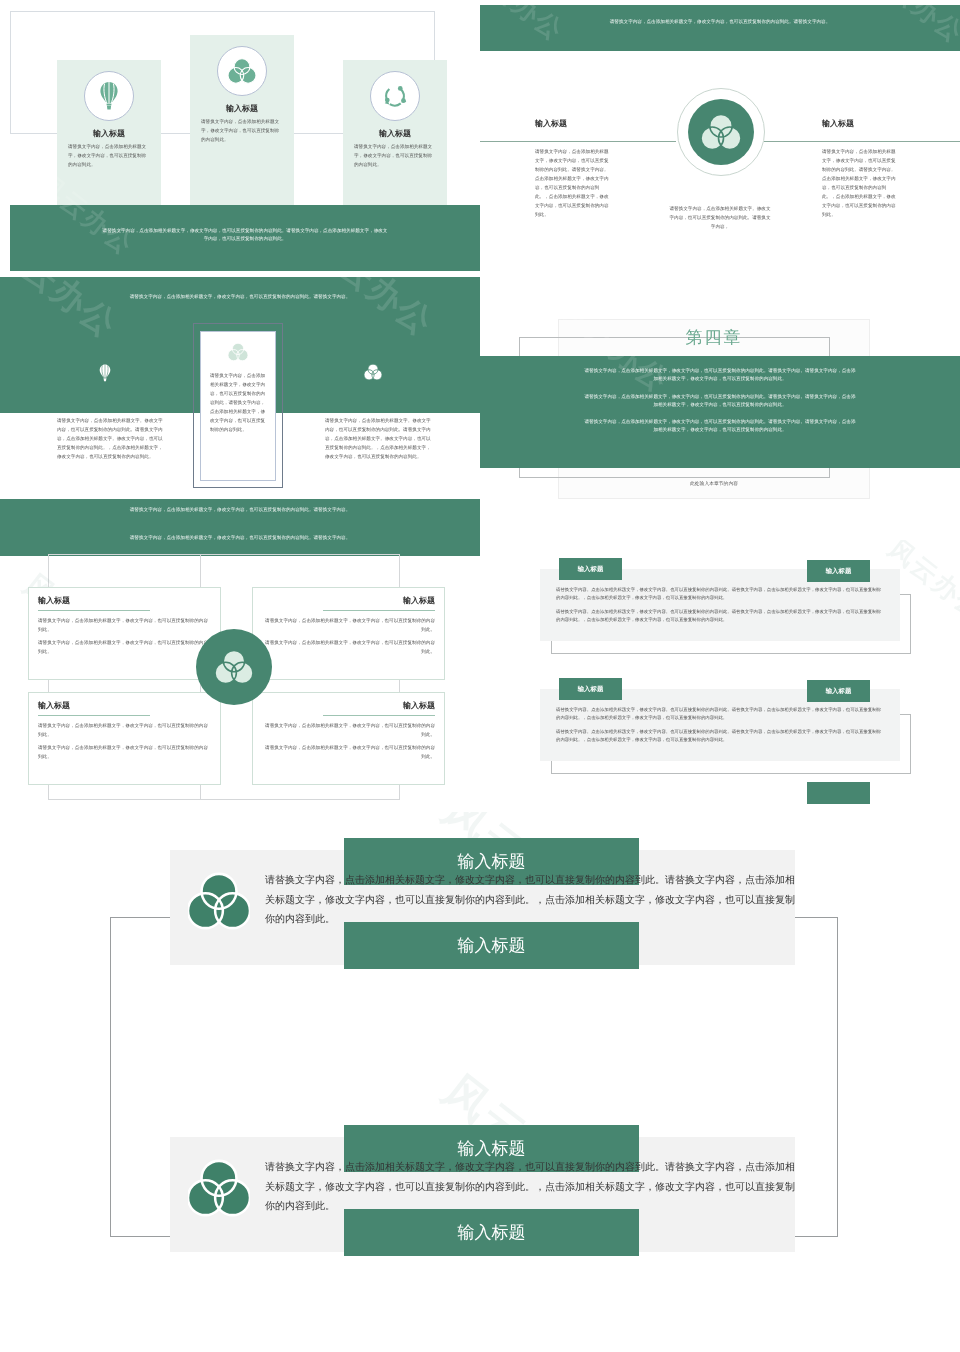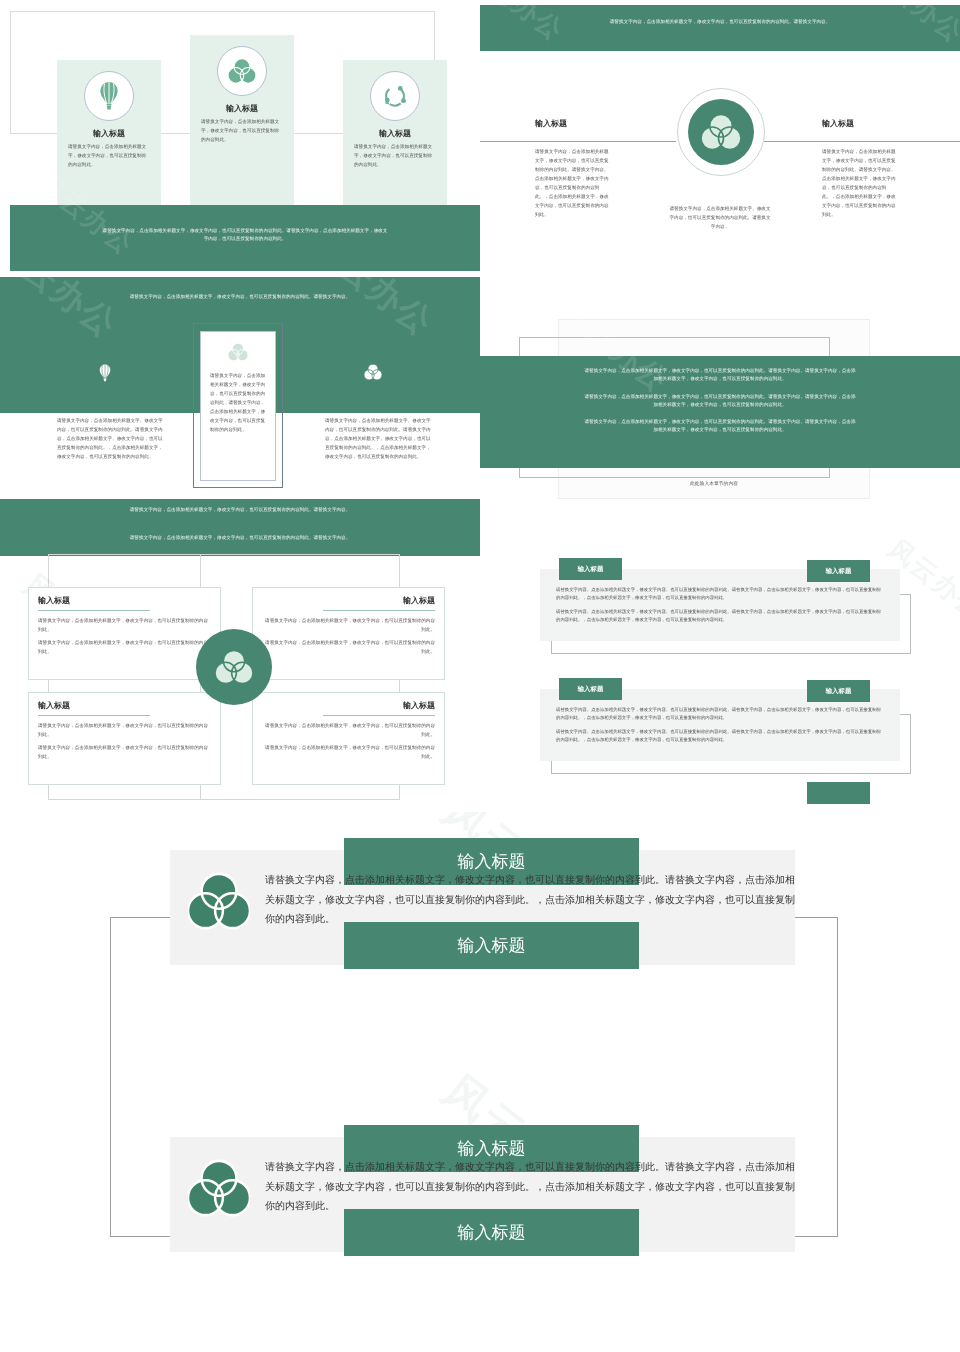--- a/index.html
+++ b/index.html
@@ -279,20 +279,21 @@
   </div>
 
   <div class="footbar greenbar">
     <div class="gtxt">请替换文字内容，点击添加相关标题文字，修改文字内容，也可以直接复制你的内容到此。请替换文字内容。</div>
   </div>
 </div>
 
 <div class="slide" id="s4">
   <div class="white"></div>
   <div class="thinframe"></div>
+  <div class="chap">第四章</div>
 
   <div class="gblock greenbar">
     <div class="wm" style="left:70px;top:-30px;font-size:30px;">风云办公</div>
     <div class="wrap">
       <p class="pp">请替换文字内容，点击添加相关标题文字，修改文字内容，也可以直接复制你的内容到此。请替换文字内容。请替换文字内容，点击添加相关标题文字，修改文字内容，也可以直接复制你的内容到此。</p>
       <p class="pp">请替换文字内容，点击添加相关标题文字，修改文字内容，也可以直接复制你的内容到此。请替换文字内容。请替换文字内容，点击添加相关标题文字，修改文字内容，也可以直接复制你的内容到此。</p>
       <p class="pp">请替换文字内容，点击添加相关标题文字，修改文字内容，也可以直接复制你的内容到此。请替换文字内容。请替换文字内容，点击添加相关标题文字，修改文字内容，也可以直接复制你的内容到此。</p>
     </div>
   </div>
   <div class="bottom">此处输入本章节的内容</div>

